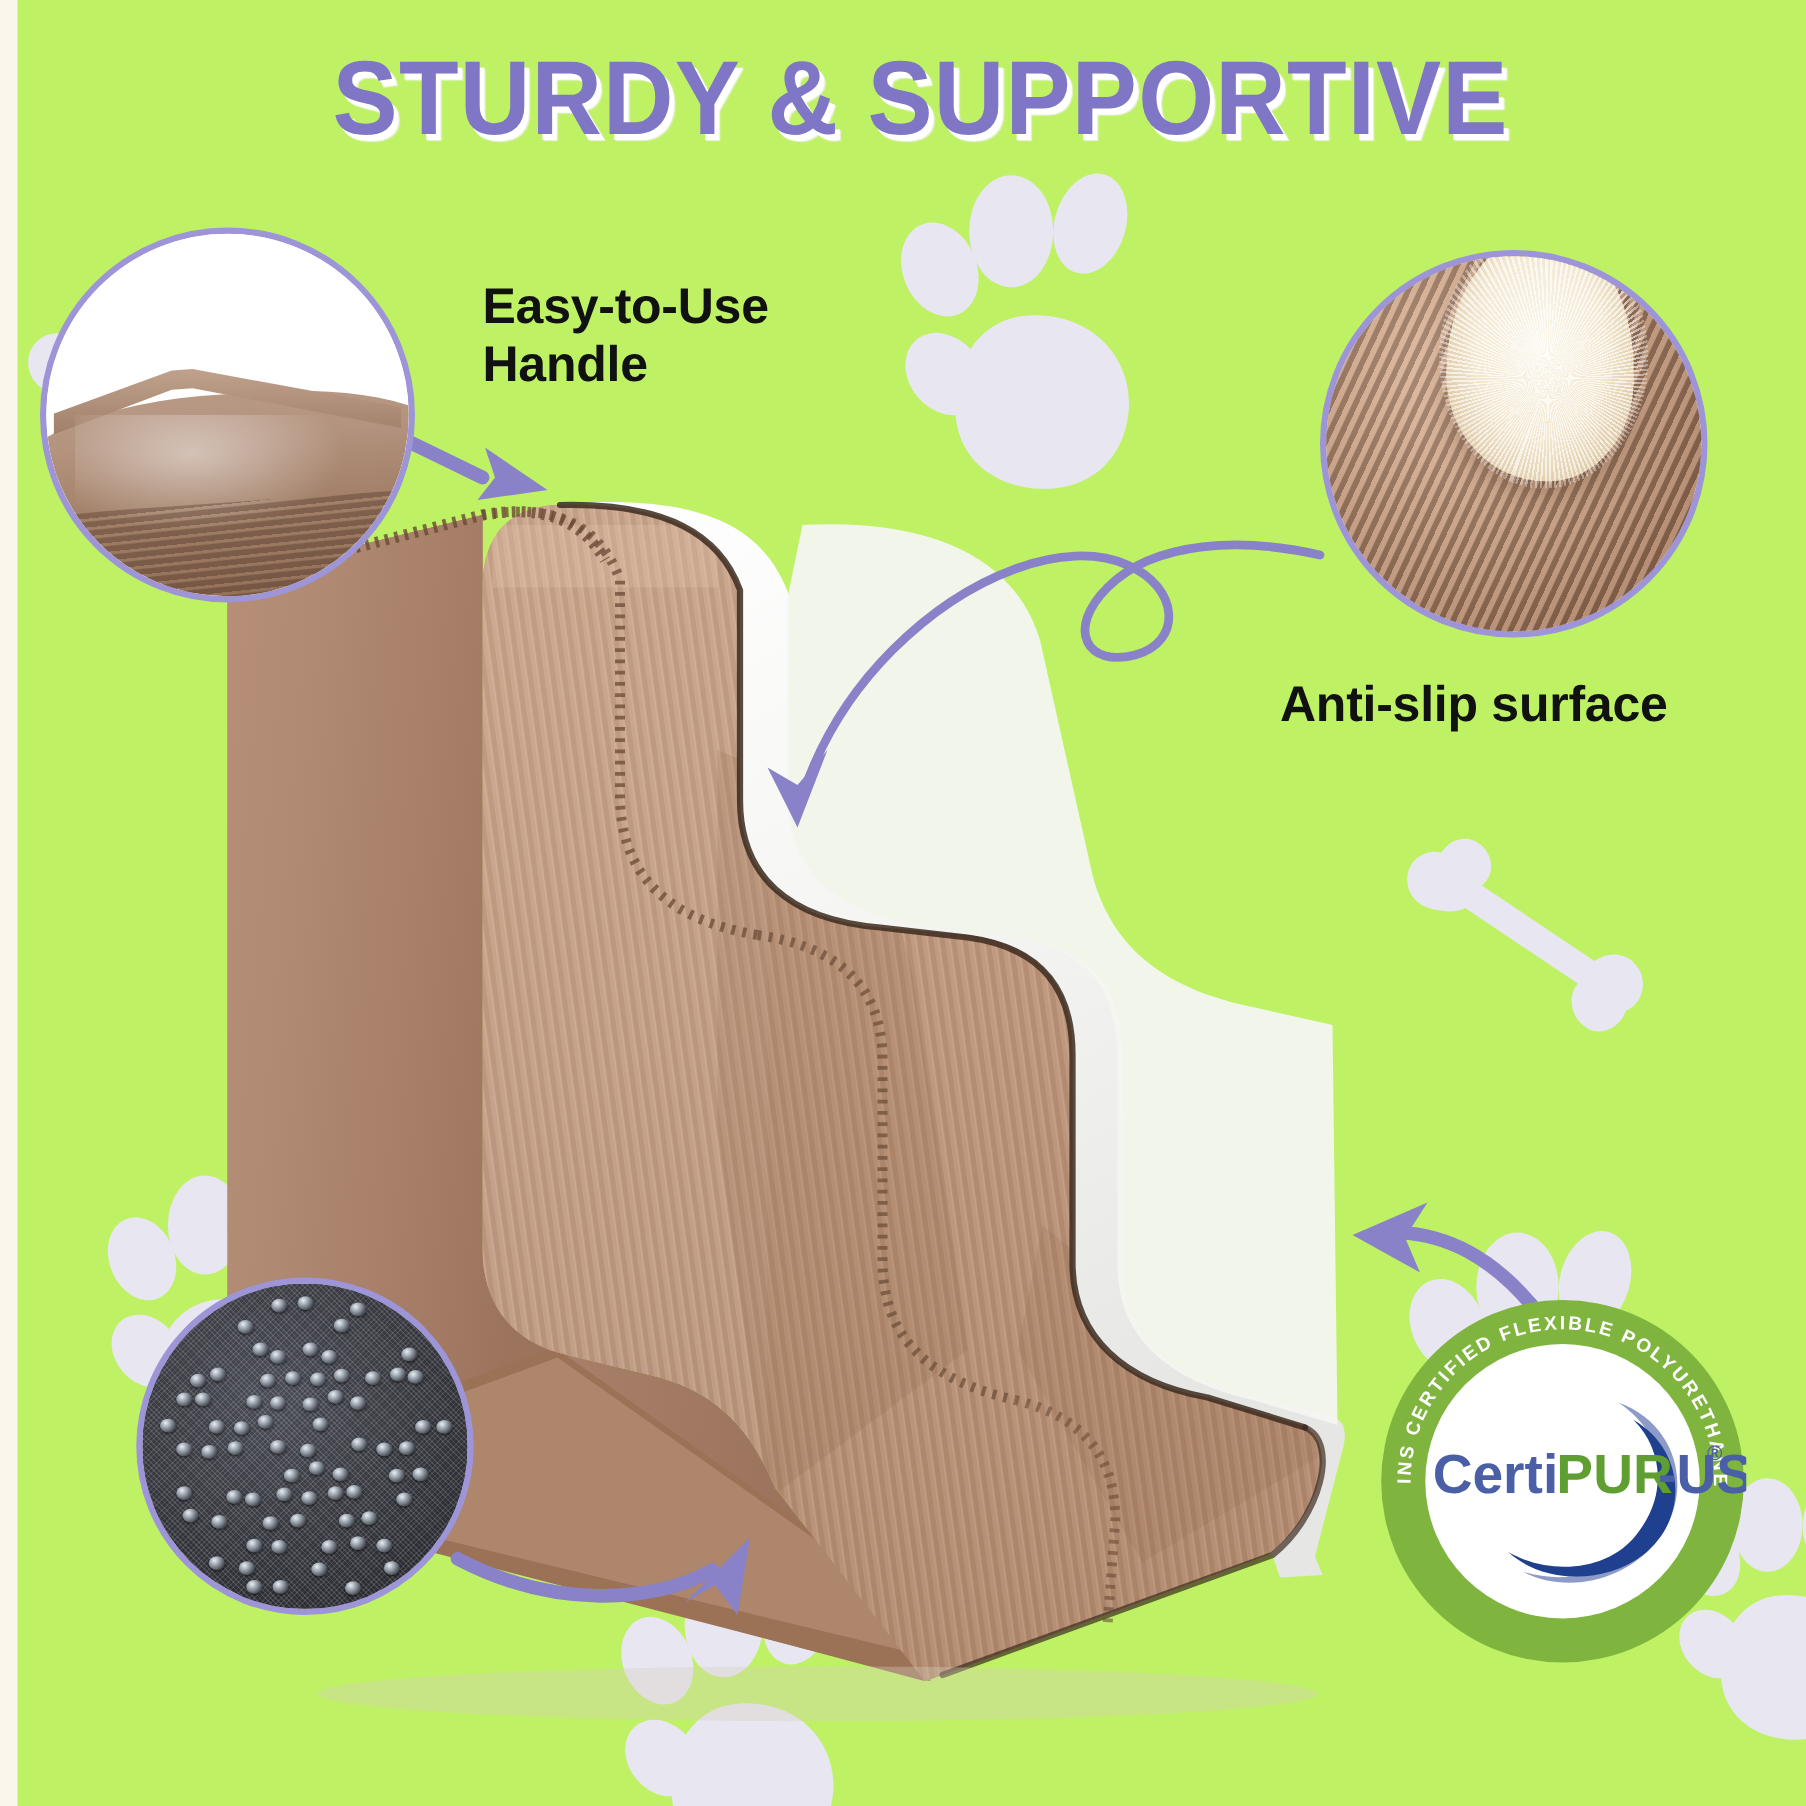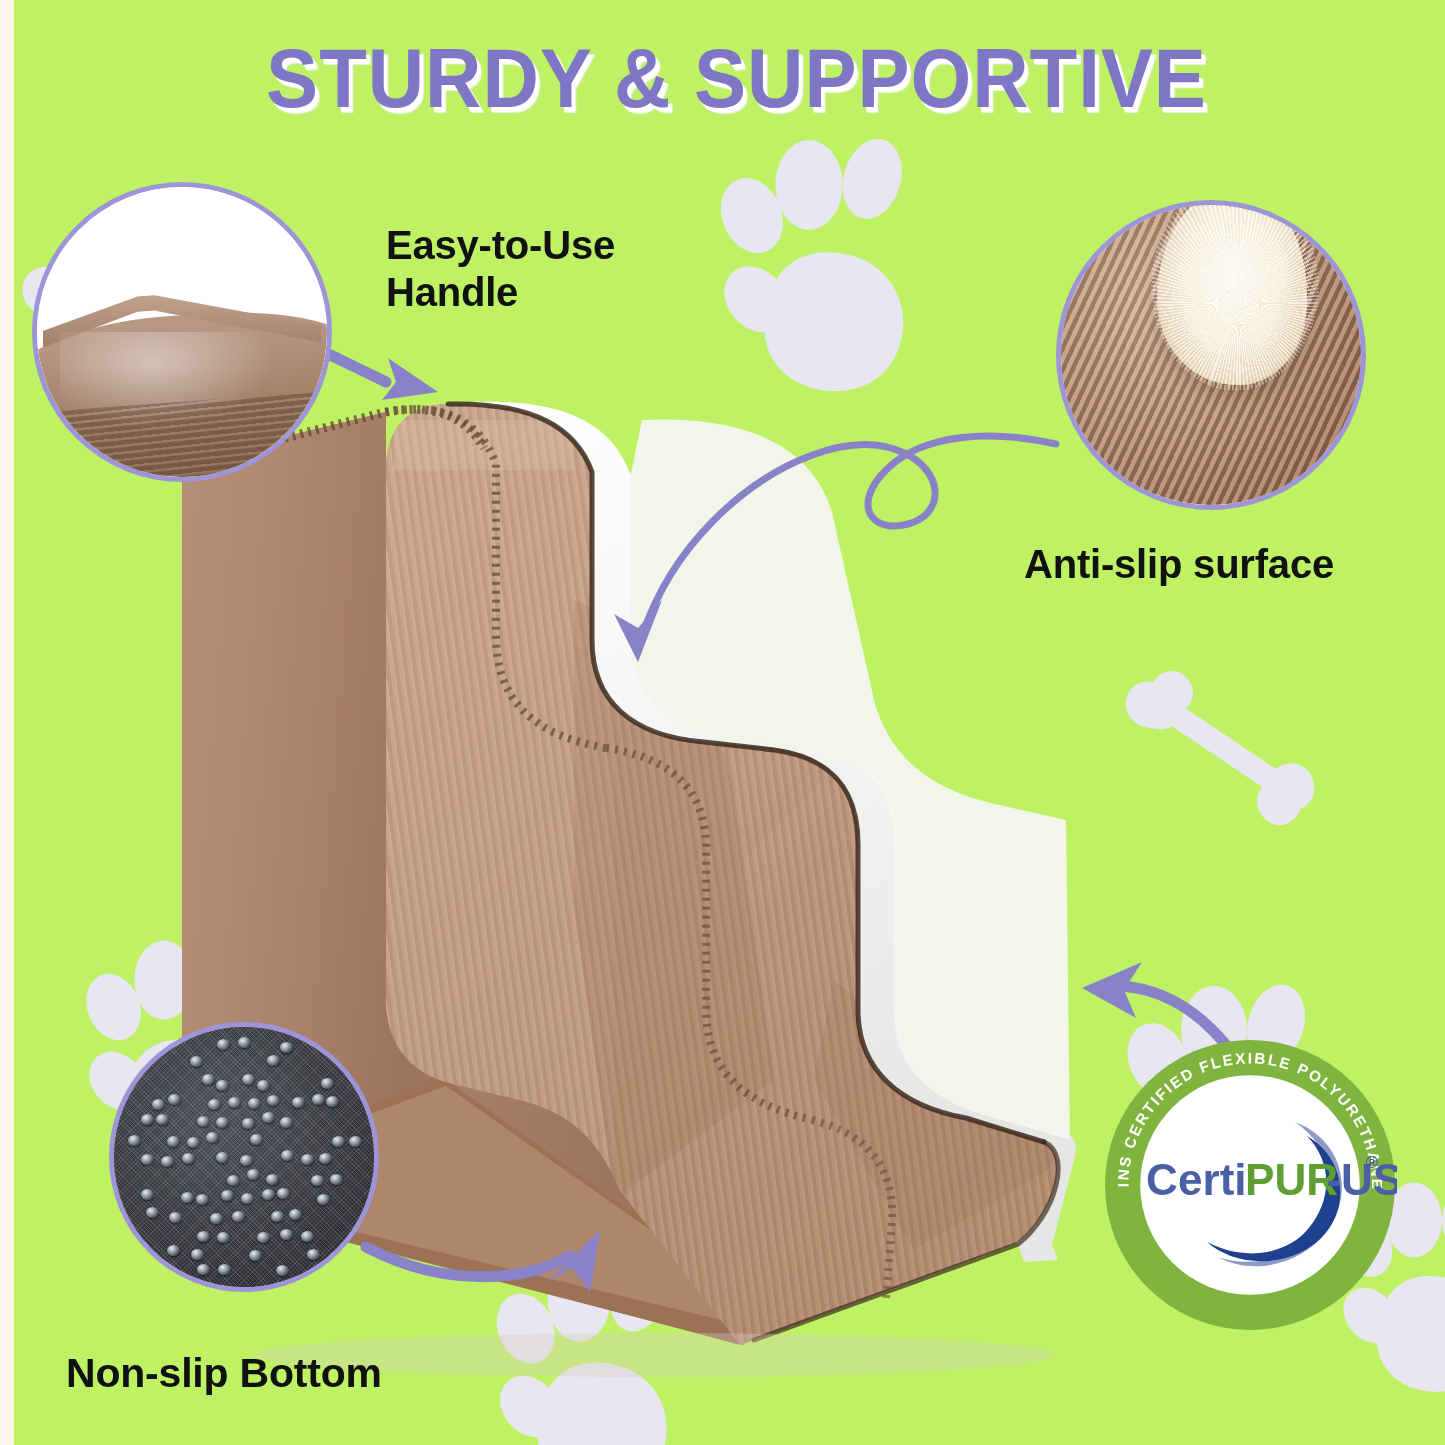--- a/index.html
+++ b/index.html
@@ -423,15 +423,14 @@
       <text x="228" y="160" font-family="Liberation Sans, sans-serif" font-size="45" font-weight="bold" fill="#4a5fa5">-US</text>
       <text x="268" y="133" font-family="Liberation Sans, sans-serif" font-size="17" font-weight="bold" fill="#4a5fa5">®</text>
     </g>
   </svg>
 
   <div class="label l-antislip">Anti-slip surface</div>
   <div class="label l-handle">
     <span>Easy-to-Use</span><br>
     <span>Handle</span>
   </div>
-  <div class="label l-nonslip">Non-slip Bottom</div>
 
 </div>
 
 </body></html>

